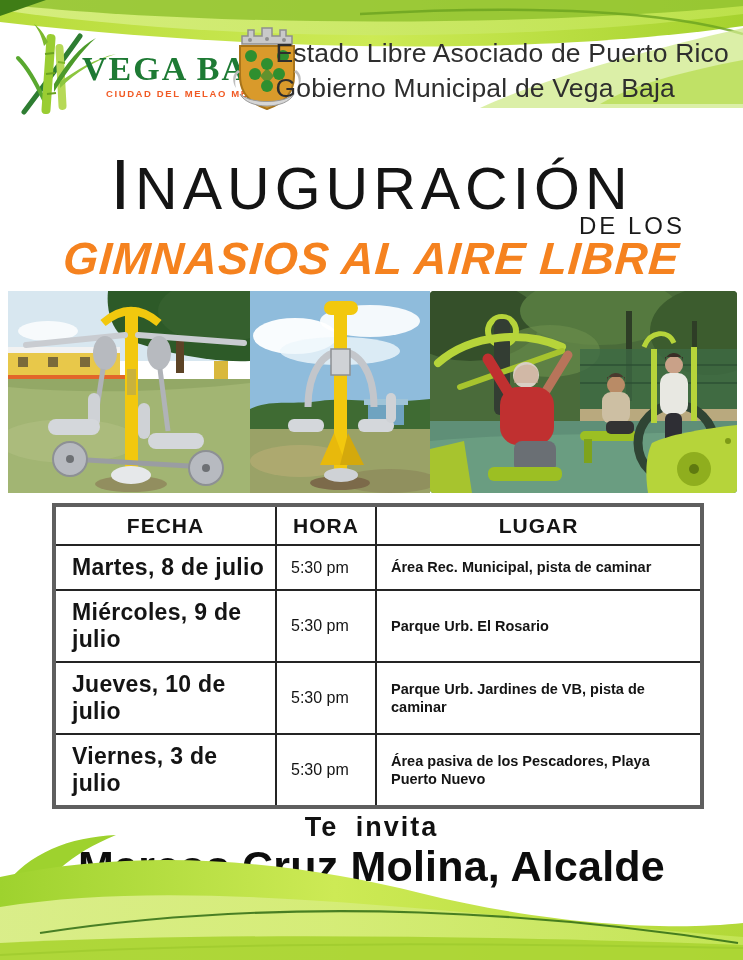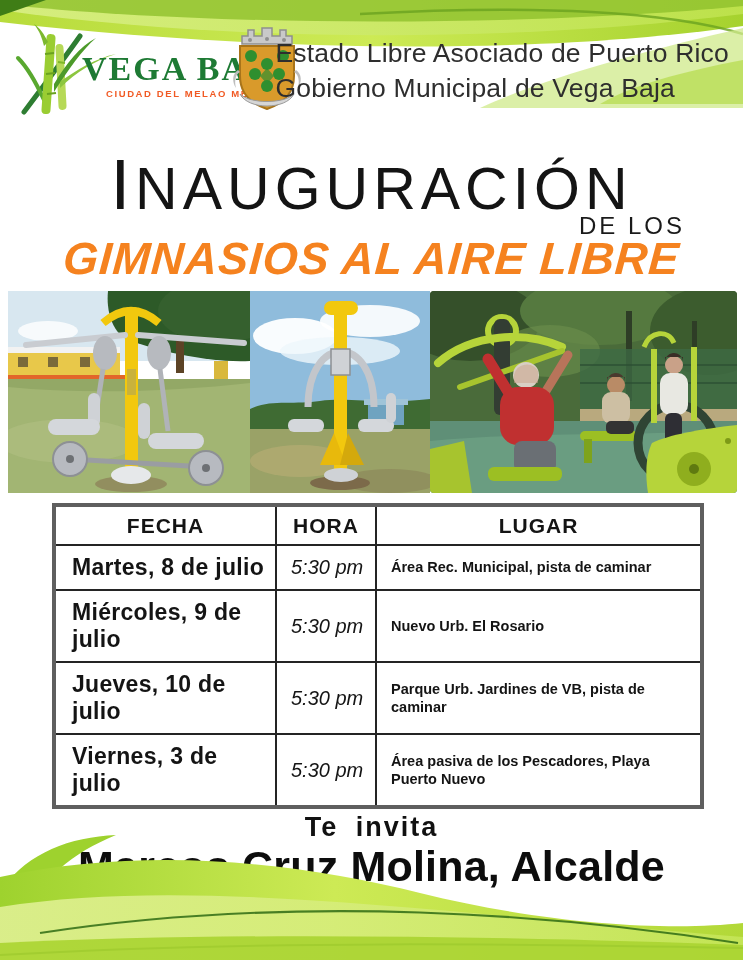--- a/index.html
+++ b/index.html
@@ -70,21 +70,21 @@
   }
   .schedule th, .schedule td { border:2px solid #242424; vertical-align:middle; }
   .schedule th {
     height:40px; font-size:21px; font-weight:bold; 
     letter-spacing:1px; text-align:center; text-transform:uppercase;
   }
   .col-fecha { width:222px; }
   .col-hora  { width:100px; }
   .col-lugar { width:326px; }
   .cell-fecha { font-size:23px; font-weight:bold; padding:8px 6px 8px 16px; letter-spacing:0.3px; }
-  .cell-hora  { font-size:20px; padding:8px 6px 8px 14px;font-style:italic; }
+  .cell-hora  { font-size:16px; padding:8px 6px 8px 14px; }
   .cell-lugar { font-size:14.5px; font-weight:bold; padding:8px 8px 8px 14px; line-height:1.25; }
   .row-tall td { height:48px; }
   .row-std td { height:42px; }
 
   
   .details-par {
     position:absolute; top:731px; left:44px; width:672px;
     font-variant:small-caps; font-size:17.5px; letter-spacing:0.8px;
     line-height:1.85; color:#111;
   }
@@ -305,21 +305,21 @@
     </thead>
     <tbody>
       <tr class="row-std">
         <td class="cell-fecha">Martes, 8 de julio</td>
         <td class="cell-hora">5:30 pm</td>
         <td class="cell-lugar">Área Rec. Municipal, pista de caminar</td>
       </tr>
       <tr class="row-std">
         <td class="cell-fecha">Miércoles, 9 de julio</td>
         <td class="cell-hora">5:30 pm</td>
-        <td class="cell-lugar">Nuevo Urb. El Rosario</td>
+        <td class="cell-lugar">Parque Urb. El Rosario</td>
       </tr>
       <tr class="row-std">
         <td class="cell-fecha">Jueves, 10 de julio</td>
         <td class="cell-hora">5:30 pm</td>
         <td class="cell-lugar">Parque Urb. Jardines de VB, pista de caminar</td>
       </tr>
       <tr class="row-tall">
         <td class="cell-fecha">Viernes, 3 de julio</td>
         <td class="cell-hora">5:30 pm</td>
         <td class="cell-lugar">Área pasiva de los Pescadores, Playa Puerto Nuevo</td>

